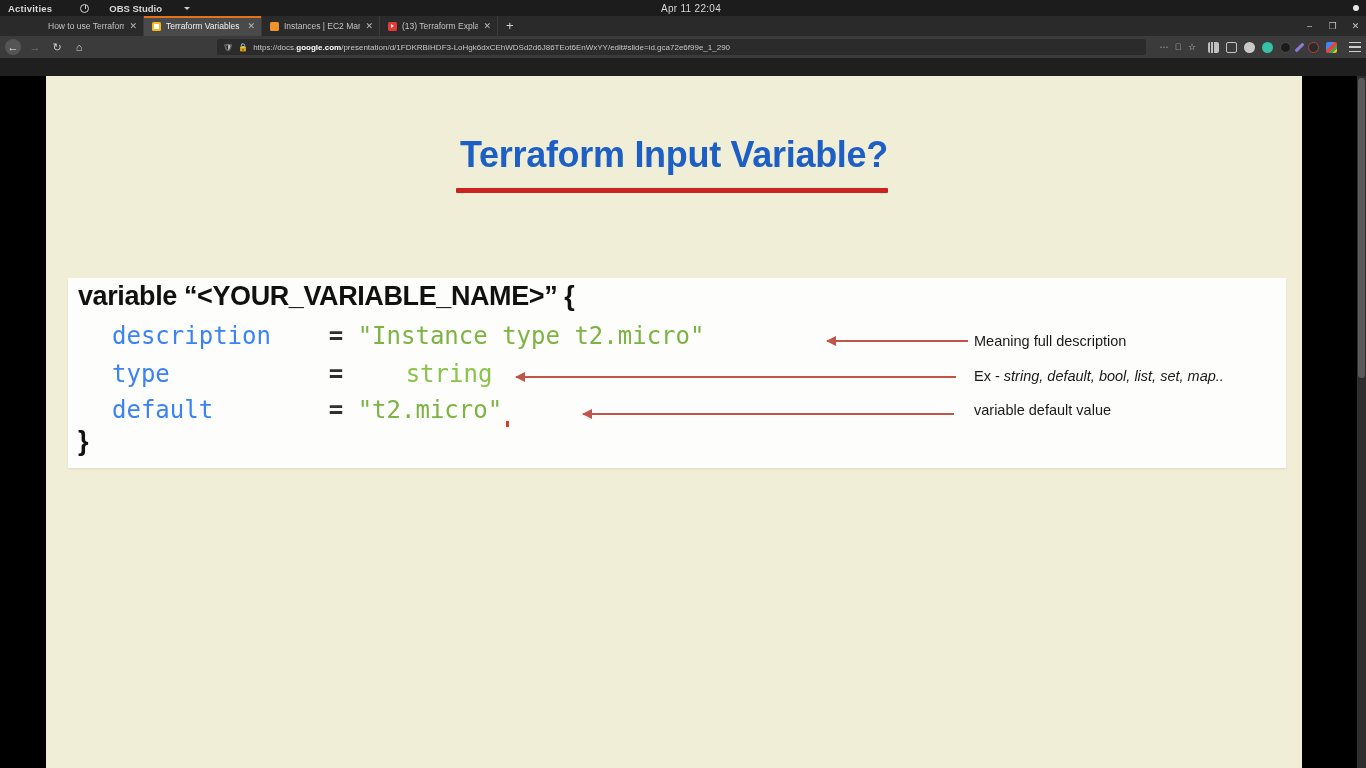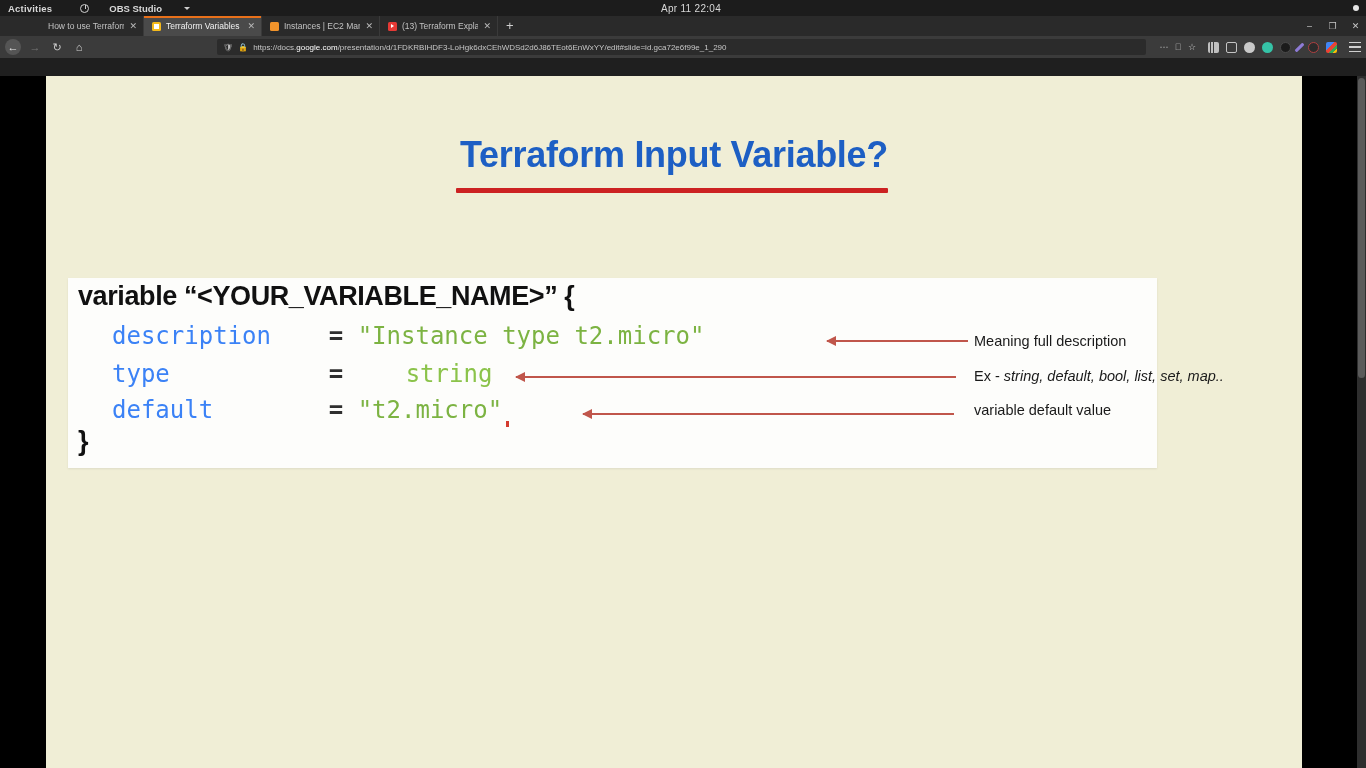--- a/index.html
+++ b/index.html
@@ -62,21 +62,21 @@
   .nav-btn { width:16px; height:16px; display:flex; align-items:center; justify-content:center;
              font-size:11px; color:#cfcfcf; border-radius:3px; }
   .nav-btn.back { background:#555; border-radius:50%; color:#e8e8e8; }
   .nav-btn.fwd { color:#777; }
   .urlbar {
     flex:1 1 auto; height:16px; background:#2b2b2b; border-radius:2px;
     display:flex; align-items:center; gap:5px; padding:0 6px;
     font-size:8px; color:#c6c6c6; margin-left:124px; margin-right:0; overflow:hidden; white-space:nowrap;
   }
   .urlbar .shield, .urlbar .lock { font-size:8px; color:#bdbdbd; }
-  .url-text .dom { color:#fff; font-weight:400; }
+  .url-text .dom { color:#fff; font-weight:700; }
   .url-right { display:flex; align-items:center; gap:7px; padding-left:8px; color:#c9c9c9; font-size:9px; }
   .ext-icons { display:flex; align-items:center; gap:7px; padding:0 6px; }
   .ext { width:11px; height:11px; border-radius:2px; display:block; }
   .ext-lib{background:linear-gradient(90deg,#bfbfbf 0 2px,transparent 2px 3px,#bfbfbf 3px 5px,transparent 5px 6px,#bfbfbf 6px 9px);}
   .ext-sidebar{border:1.2px solid #c4c4c4;border-radius:2px;}
   .ext-acct{border-radius:50%;background:#c9c9c9;}
   .ext-g{border-radius:50%;background:#35c3a7;}
   .ext-dark{border-radius:50%;background:#1b1b1b;border:1px solid #4a4a4a;}
   .ext-pen{background:#8e7bd6;transform:rotate(45deg);width:3px;height:11px;border-radius:1px;}
   .ext-r{border-radius:50%;background:#2b2b2b;border:1px solid #b04040;color:#d66;font-size:7px;text-align:center;line-height:10px;}
@@ -100,21 +100,21 @@
     position:absolute; left:0; right:0; top:58px; text-align:center;
     font-size:36px; font-weight:700; color:#1d5fc4; letter-spacing:-.3px;
     font-family:"Liberation Sans", sans-serif;
   }
   .title-underline {
     position:absolute; left:410px; top:112px; width:432px; height:5px;
     background:#cc2222; border-radius:1px;
   }
 
   .codebox {
-    position:absolute; left:22px; top:202px; width:1089px; height:190px;
+    position:absolute; left:22px; top:202px; width:1218px; height:190px;
     background:#fdfdfb; box-shadow:0 1px 2px rgba(0,0,0,.08);text-align:center;
   }
   .code-line { position:absolute; white-space:pre; font-family:"DejaVu Sans Mono", monospace; }
 
   .ln-declare {
     left:10px; top:3px; font-family:"Liberation Sans", sans-serif;
     font-size:27px; font-weight:700; color:#111; letter-spacing:-.4px;
   }
   .ln-close {
     left:10px; top:148px; font-family:"Liberation Sans", sans-serif;

